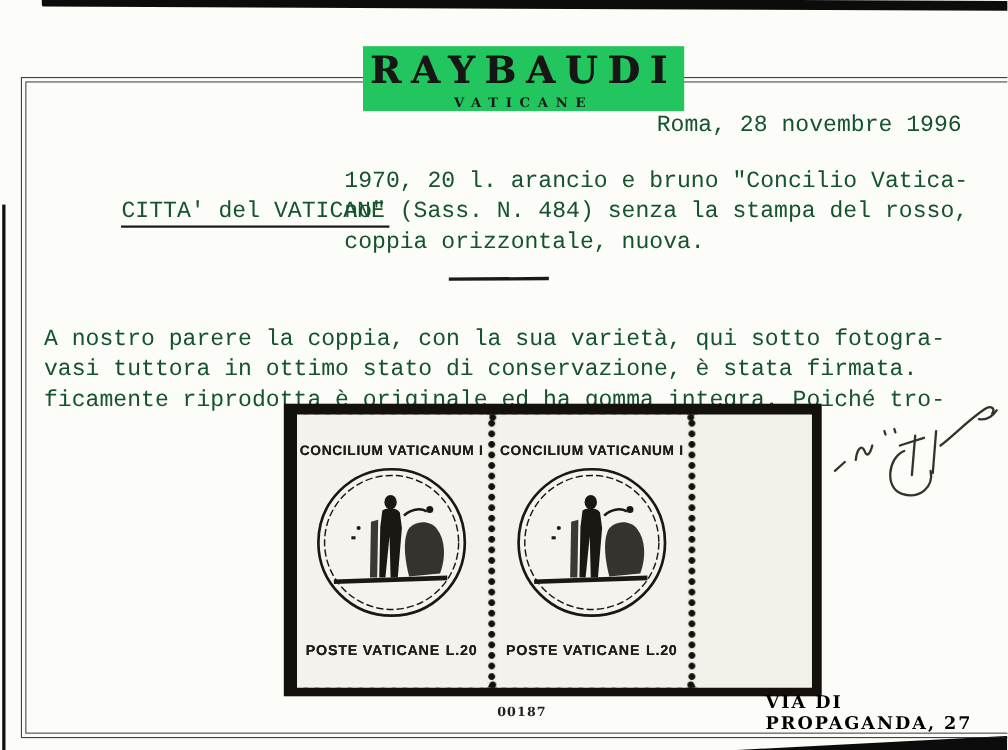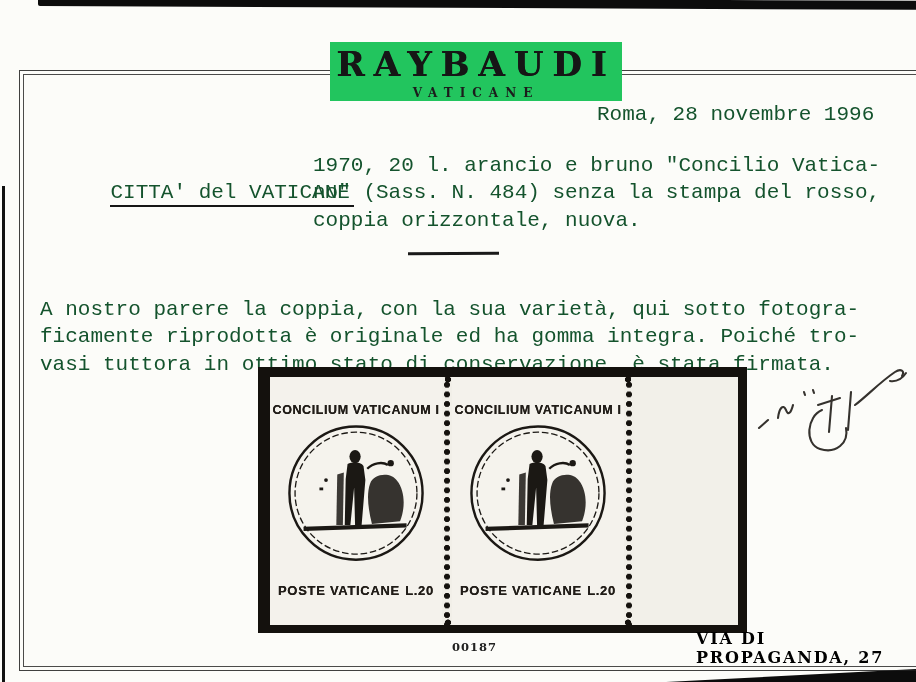--- a/index.html
+++ b/index.html
@@ -96,22 +96,22 @@
   <div class="para1-lines">
     <div class="tw">1970, 20 l. arancio e bruno "Concilio Vatica-</div>
     <div class="tw">no" (Sass. N. 484) senza la stampa del rosso,</div>
     <div class="tw">coppia orizzontale, nuova.</div>
   </div>
 
   <div class="sep-rule"></div>
 
   <div class="para2">
     <div class="tw">A nostro parere la coppia, con la sua varietà, qui sotto fotogra-</div>
+    <div class="tw">vasi tuttora in ottimo stato di conservazione, è stata firmata.</div>
     <div class="tw">ficamente riprodotta è originale ed ha gomma integra. Poiché tro-</div>
-    <div class="tw">vasi tuttora in ottimo stato di conservazione, è stata firmata.</div>
   </div>
 
   <div class="photo">
     <div class="photo-inner">
       <div class="perf-row top"></div>
       <div class="perf-row bottom"></div>
 
       <div class="stamp">
         <div class="stamp-title">CONCILIUM VATICANUM I</div>
         <svg class="medallion" viewBox="0 0 160 160">

